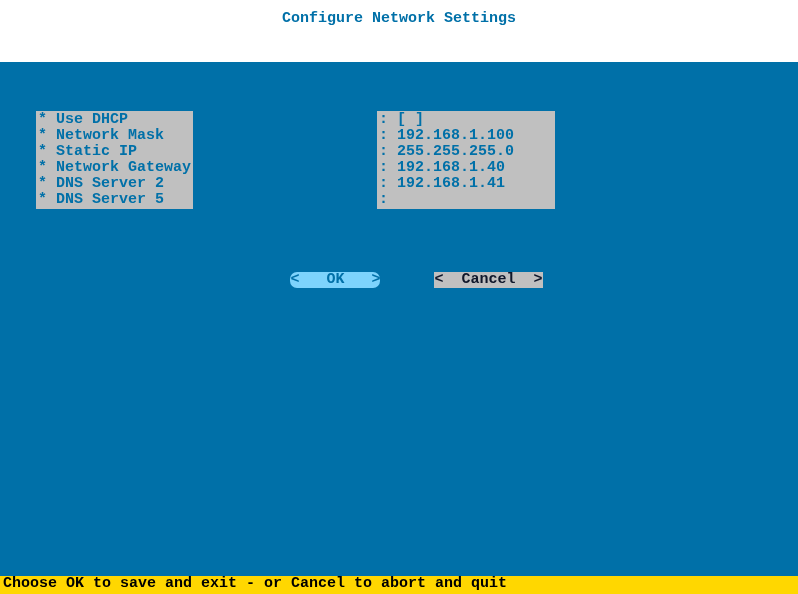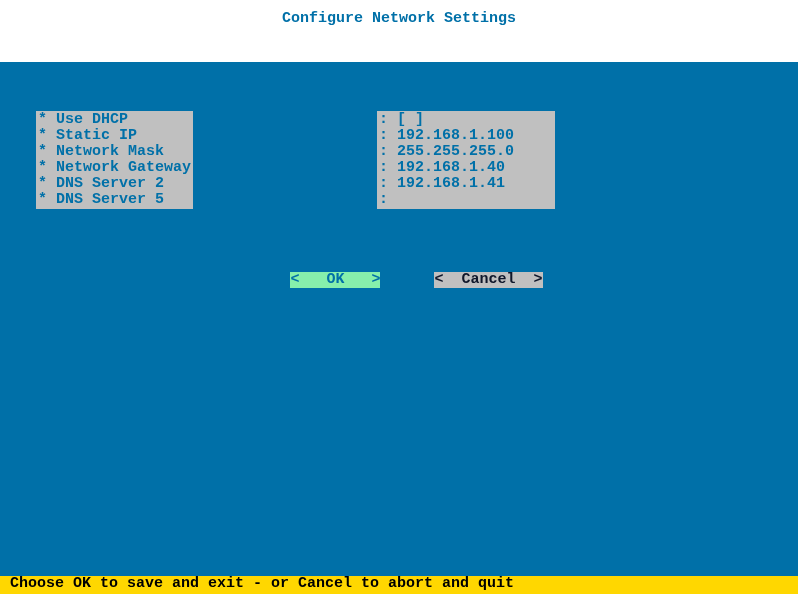--- a/index.html
+++ b/index.html
@@ -72,48 +72,49 @@
       font-family: 'Courier New', monospace;
       font-size: 15px;
       font-weight: bold;
       border: none;
       padding: 0;
       cursor: pointer;
       white-space: pre;
       line-height: 16px;
     }
     .btn-ok {
-      background: #86efac;
+      background: #7dd3fc;
       color: #0070a8;
+      border-radius: 7px;
     }
     .btn-cancel {
       background: #c0c0c0;
       color: #0f172a;
     }
     .footer {
       background: #ffd700;
       color: #000000;
       height: 18px;
-      padding-left: 10px;
+      padding-left: 3px;
       line-height: 16px;
       white-space: pre;
     }
   </style>
 </head>
 <body>
 
 <div class="header">
   <div class="title">Configure Network Settings</div>
 </div>
 
 <div class="main">
   <div class="labels-box">
     <div class="row"><span>* Use DHCP</span></div>
+    <div class="row"><span>* Network Mask</span></div>
     <div class="row"><span>* Static IP</span></div>
-    <div class="row"><span>* Network Mask</span></div>
     <div class="row"><span>* Network Gateway</span></div>
     <div class="row"><span>* DNS Server 2</span></div>
     <div class="row"><span>* DNS Server 5</span></div>
   </div>
   <div class="values-box">
     <div class="row"><span>: [ ]</span></div>
     <div class="row"><span>: 192.168.1.100</span></div>
     <div class="row"><span>: 255.255.255.0</span></div>
     <div class="row"><span>: 192.168.1.40</span></div>
     <div class="row"><span>: 192.168.1.41</span></div>

